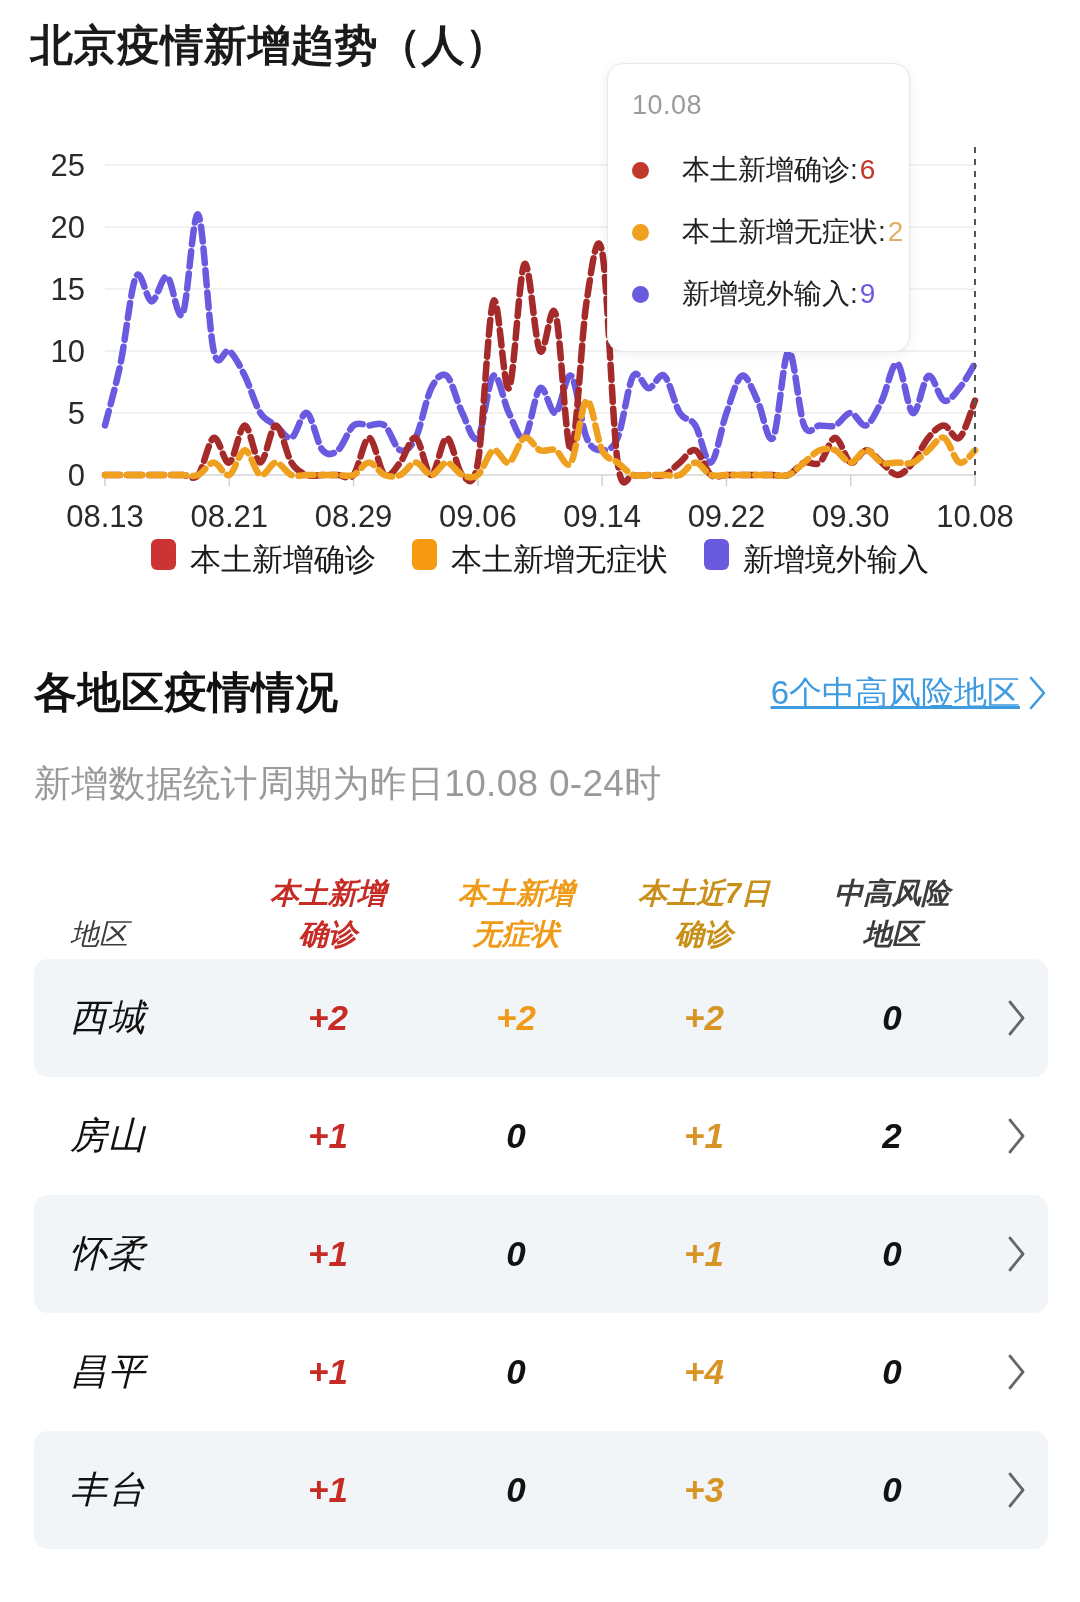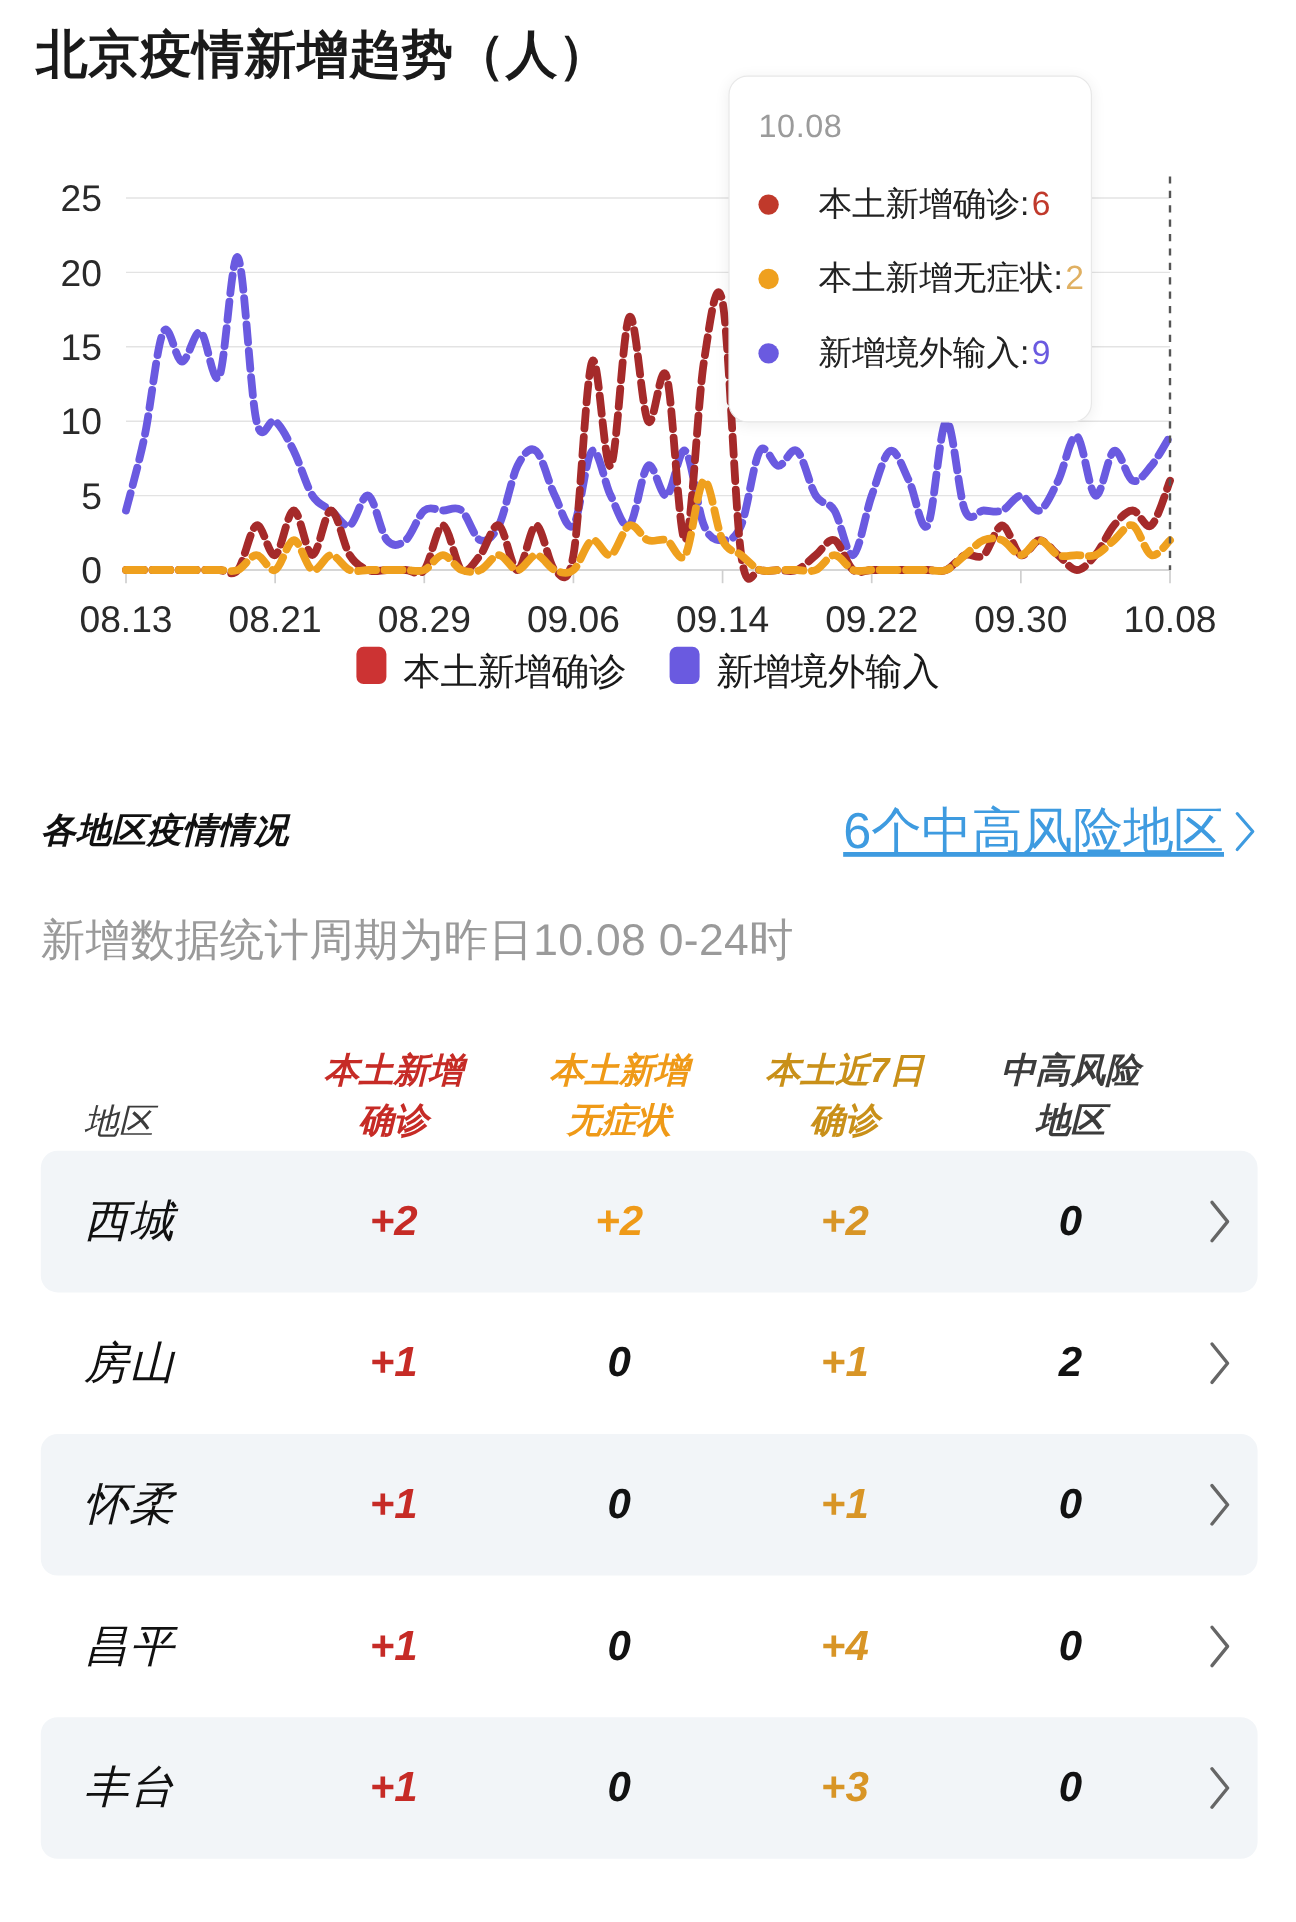--- a/index.html
+++ b/index.html
@@ -95,33 +95,32 @@
   .section-head {
     position: absolute;
     left: 0; top: 648px;
     width: 1080px;
     height: 60px;
     display: flex;
     align-items: center;
     padding: 0 32px 0 34px;
   }
   .section-title {
-    font-size: 29px;
+    font-size: 43px;
     font-weight: 700;
     color: #111;
     letter-spacing: 0.5px;
-    font-style: italic;
   }
   .risk-link {
     margin-left: auto;
     display: flex;
     align-items: center;
     gap: 8px;
     color: #3e9be0;
-    font-size: 42px;
+    font-size: 33px;
     white-space: nowrap;
   }
   .risk-chev { display: block; }
 
   .section-sub {
     position: absolute;
     left: 34px; top: 744px;
     font-size: 37px;
     color: #9a9a9a;
     letter-spacing: 0.3px;
@@ -243,20 +242,24 @@
       <span class="tt-value" style="color:#6a5ae0"> 9</span>
     </div>
   </div>
 
   <div class="legend">
     <div class="legend-item">
       <span class="legend-swatch" style="background:#cc3333"></span>
       <span class="legend-text">本土新增确诊</span>
     </div>
     <div class="legend-item">
+      <span class="legend-swatch" style="background:#f59a11"></span>
+      <span class="legend-text">本土新增无症状</span>
+    </div>
+    <div class="legend-item">
       <span class="legend-swatch" style="background:#6a5ae0"></span>
       <span class="legend-text">新增境外输入</span>
     </div>
   </div>
 
   <div class="section-head">
     <span class="section-title">各地区疫情情况</span>
     <a class="risk-link" href="#">
       <span>6个中高风险地区</span>
       <svg class="risk-chev" width="20" height="34" viewBox="0 0 20 34">

